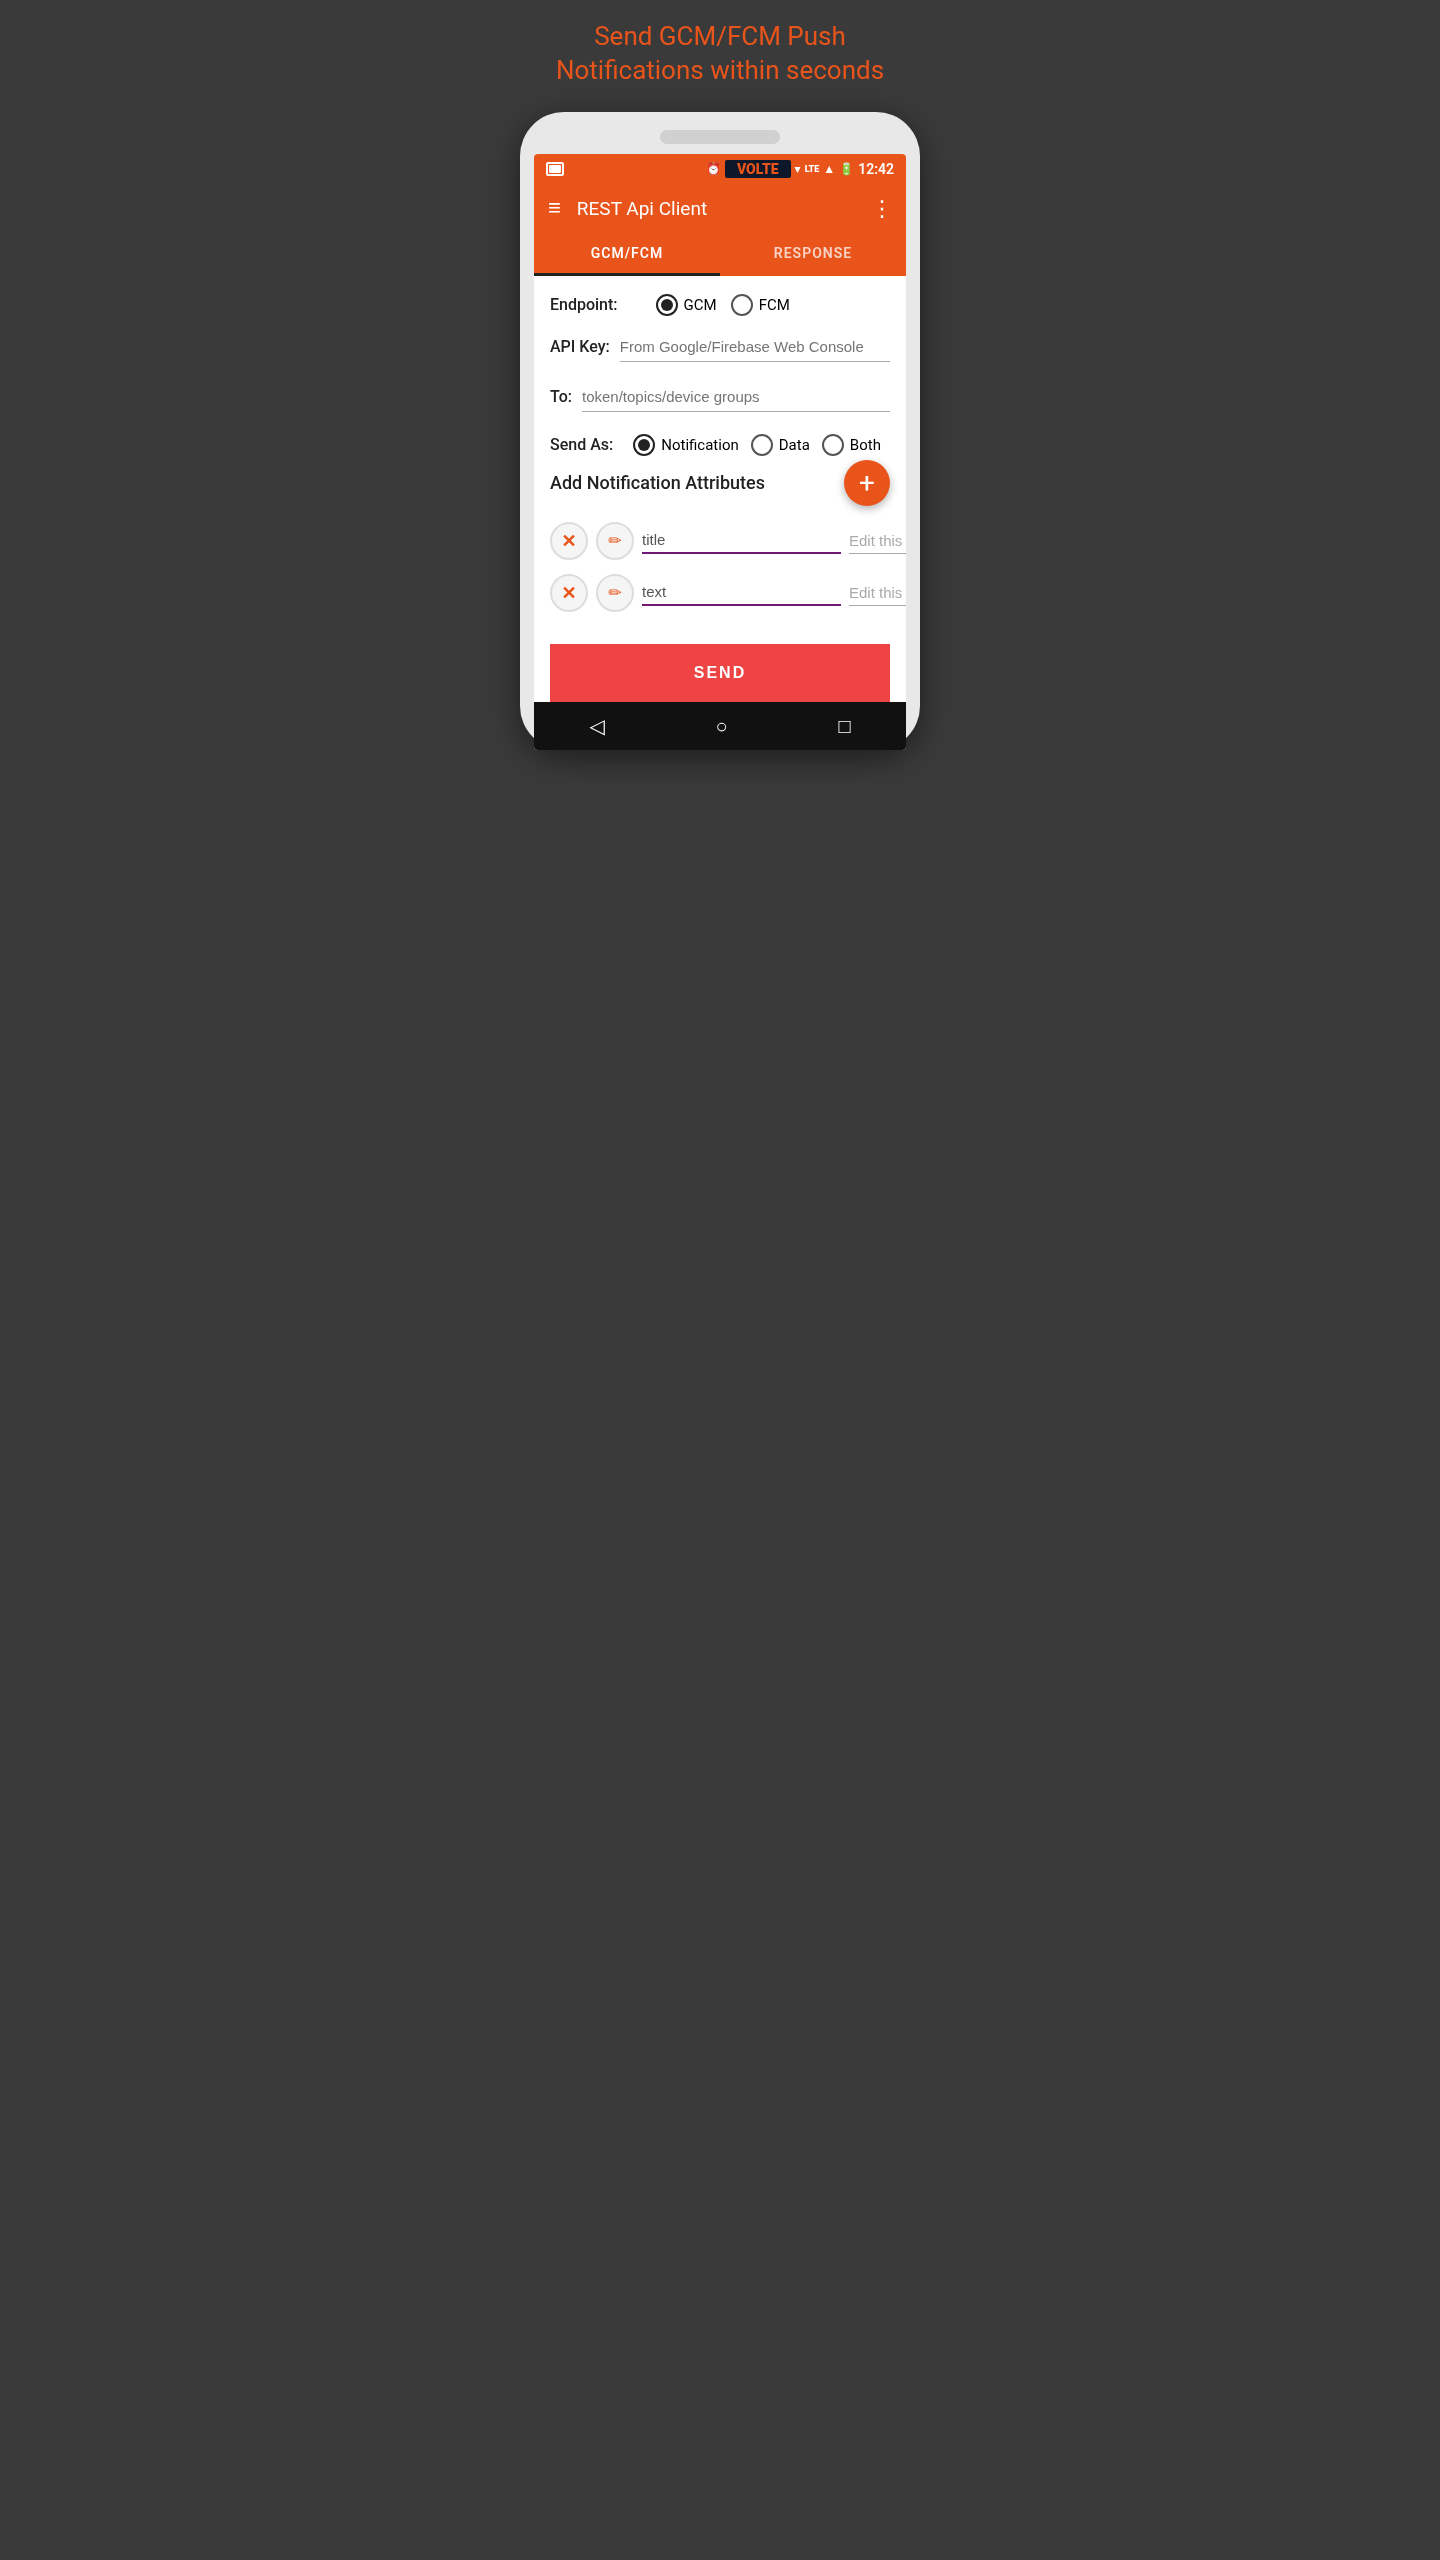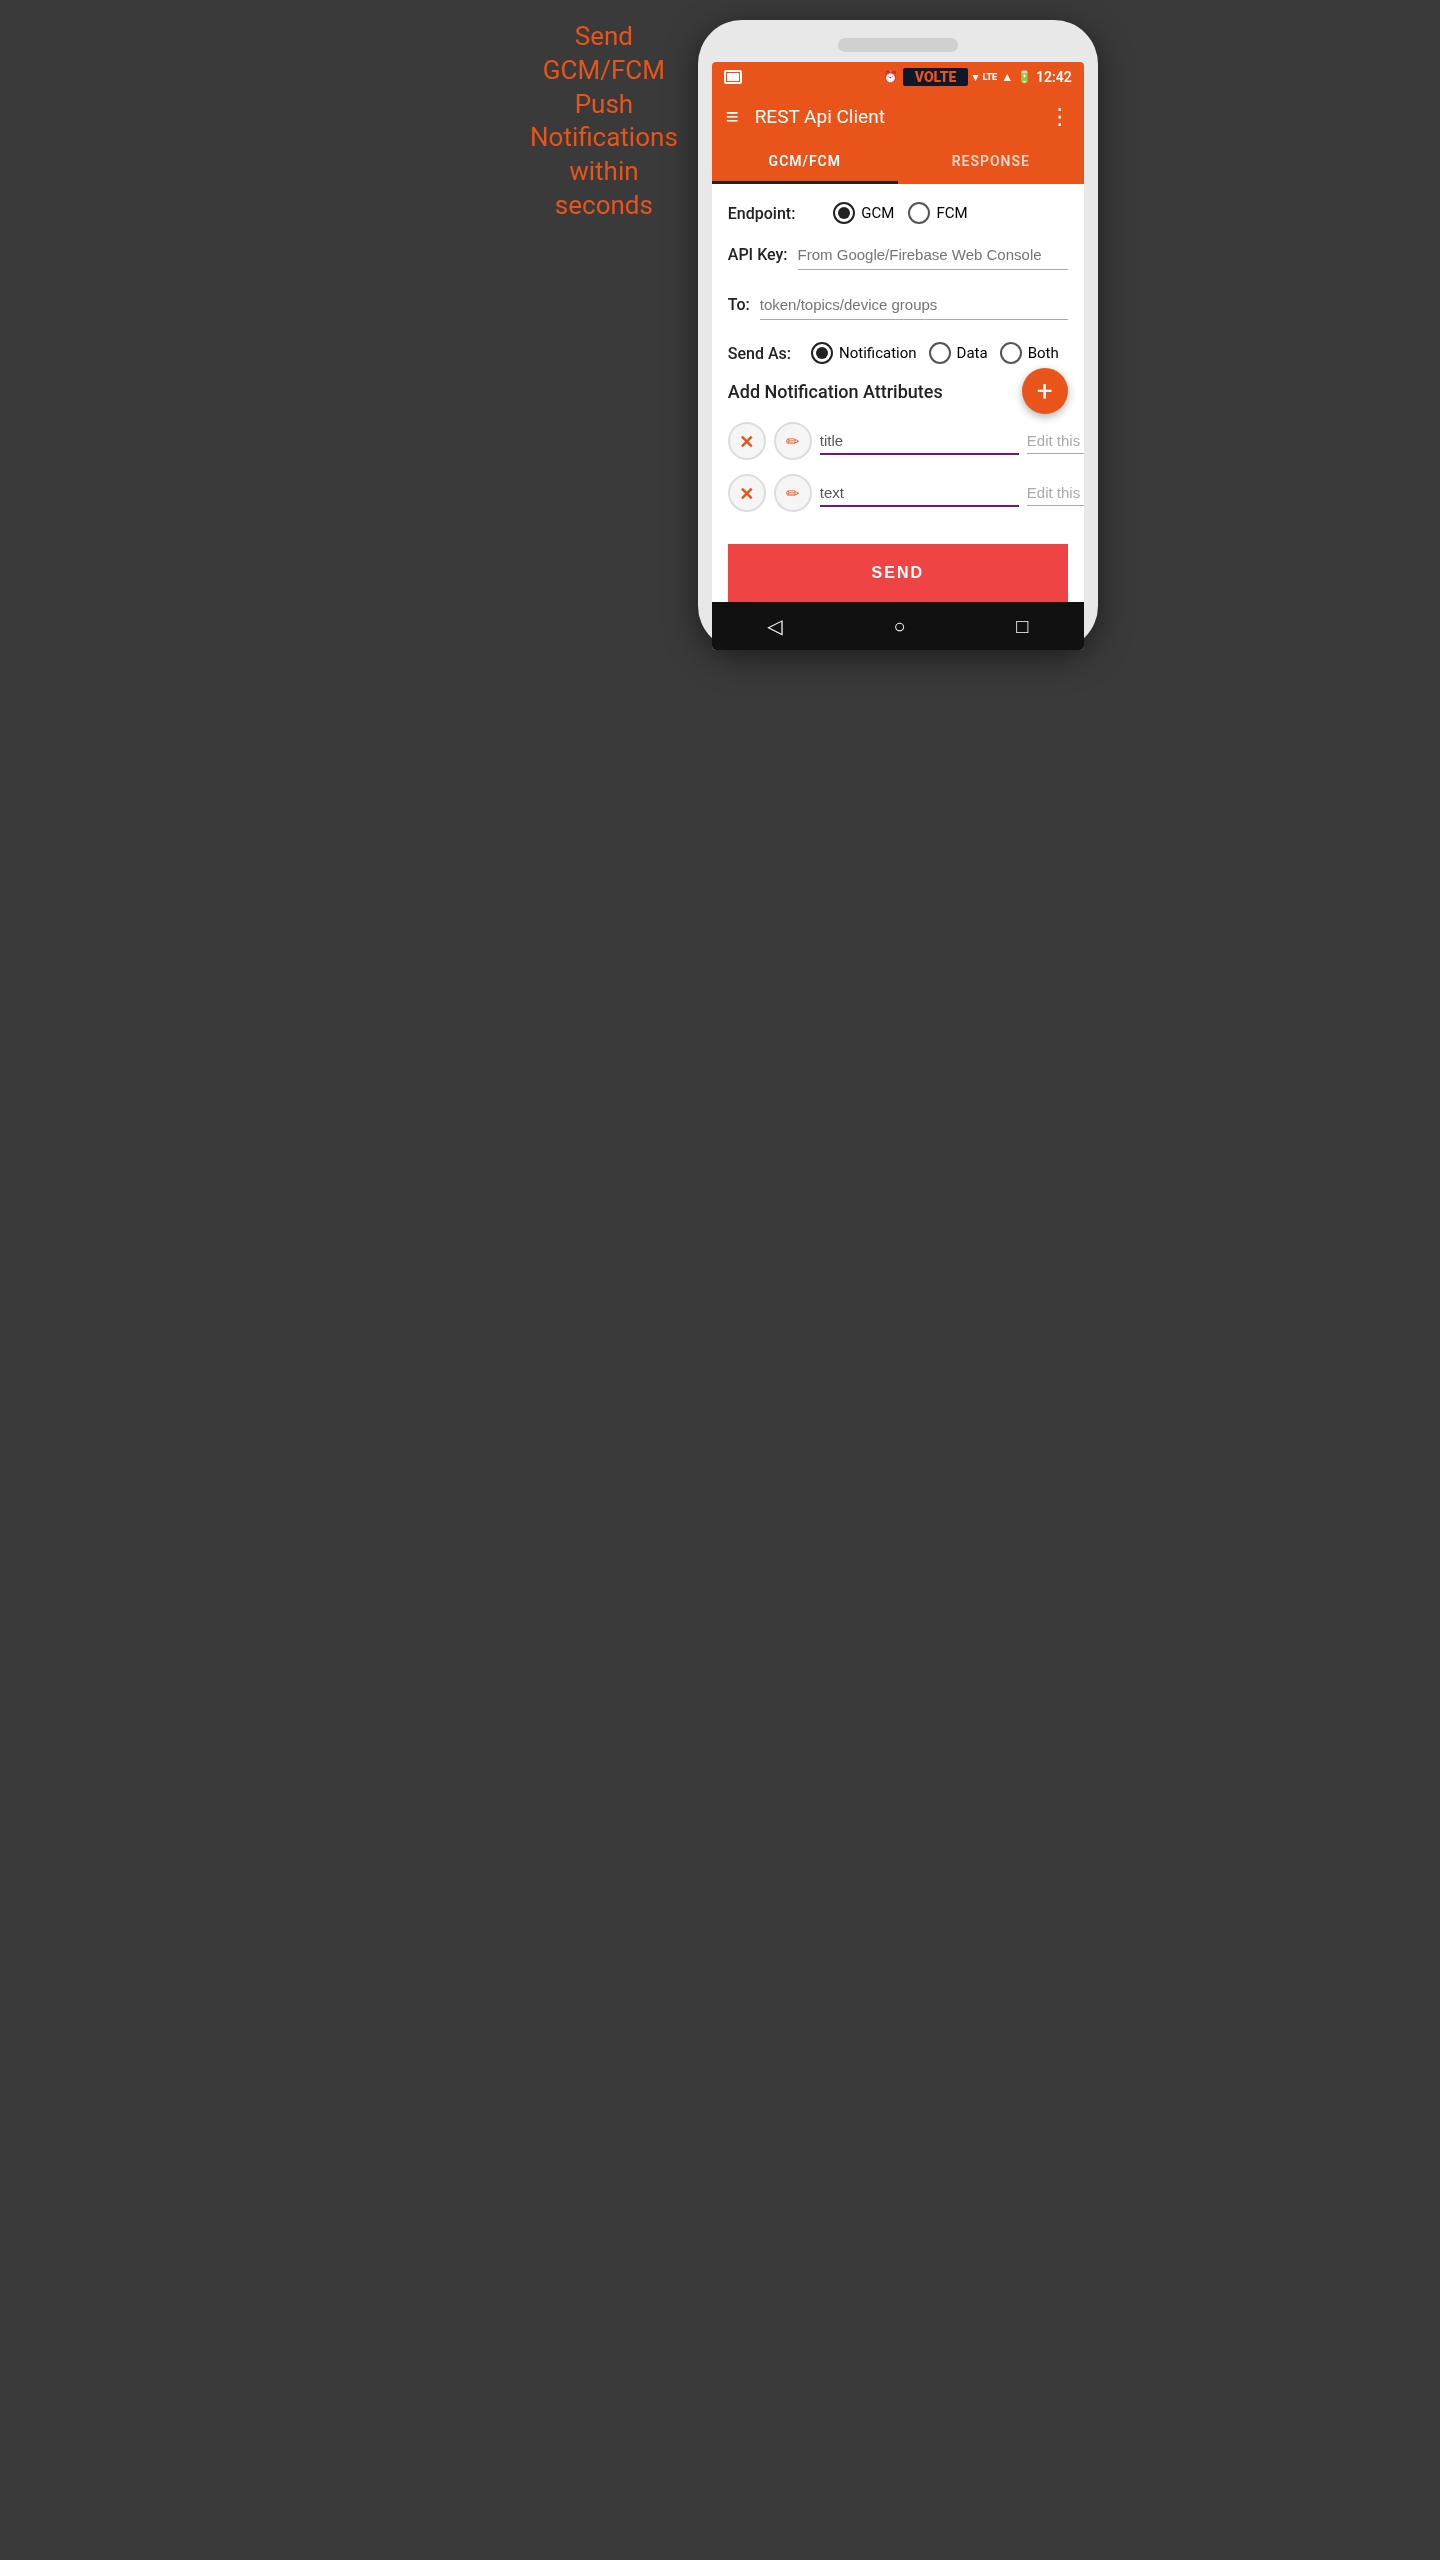--- a/index.html
+++ b/index.html
@@ -8,22 +8,22 @@
       display: flex;
       justify-content: center;
       align-items: flex-start;
       min-height: 100vh;
       font-family: 'Roboto', Arial, sans-serif;
       padding: 20px 0;
     }
     .page-wrapper {
       width: 420px;
       display: flex;
-      flex-direction: row;
-      align-items: flex-start;
+      flex-direction: column;
+      align-items: center;
     }
     .hero-title {
       color: #e8541a;
       font-size: 26px;
       text-align: center;
       font-weight: 400;
       margin-bottom: 24px;
       line-height: 1.3;
       padding: 0 20px;
     }
@@ -220,21 +220,21 @@
     .send-as-options {
       display: flex;
       align-items: center;
       gap: 12px;
     }
     
     .add-notif-row {
       display: flex;
       align-items: center;
       justify-content: space-between;
-      margin-bottom: 8px;
+      margin-bottom: 16px;
     }
     .add-notif-label {
       font-size: 18px;
       font-weight: 500;
       color: #222;
     }
     .add-btn {
       width: 46px;
       height: 46px;
       border-radius: 50%;

